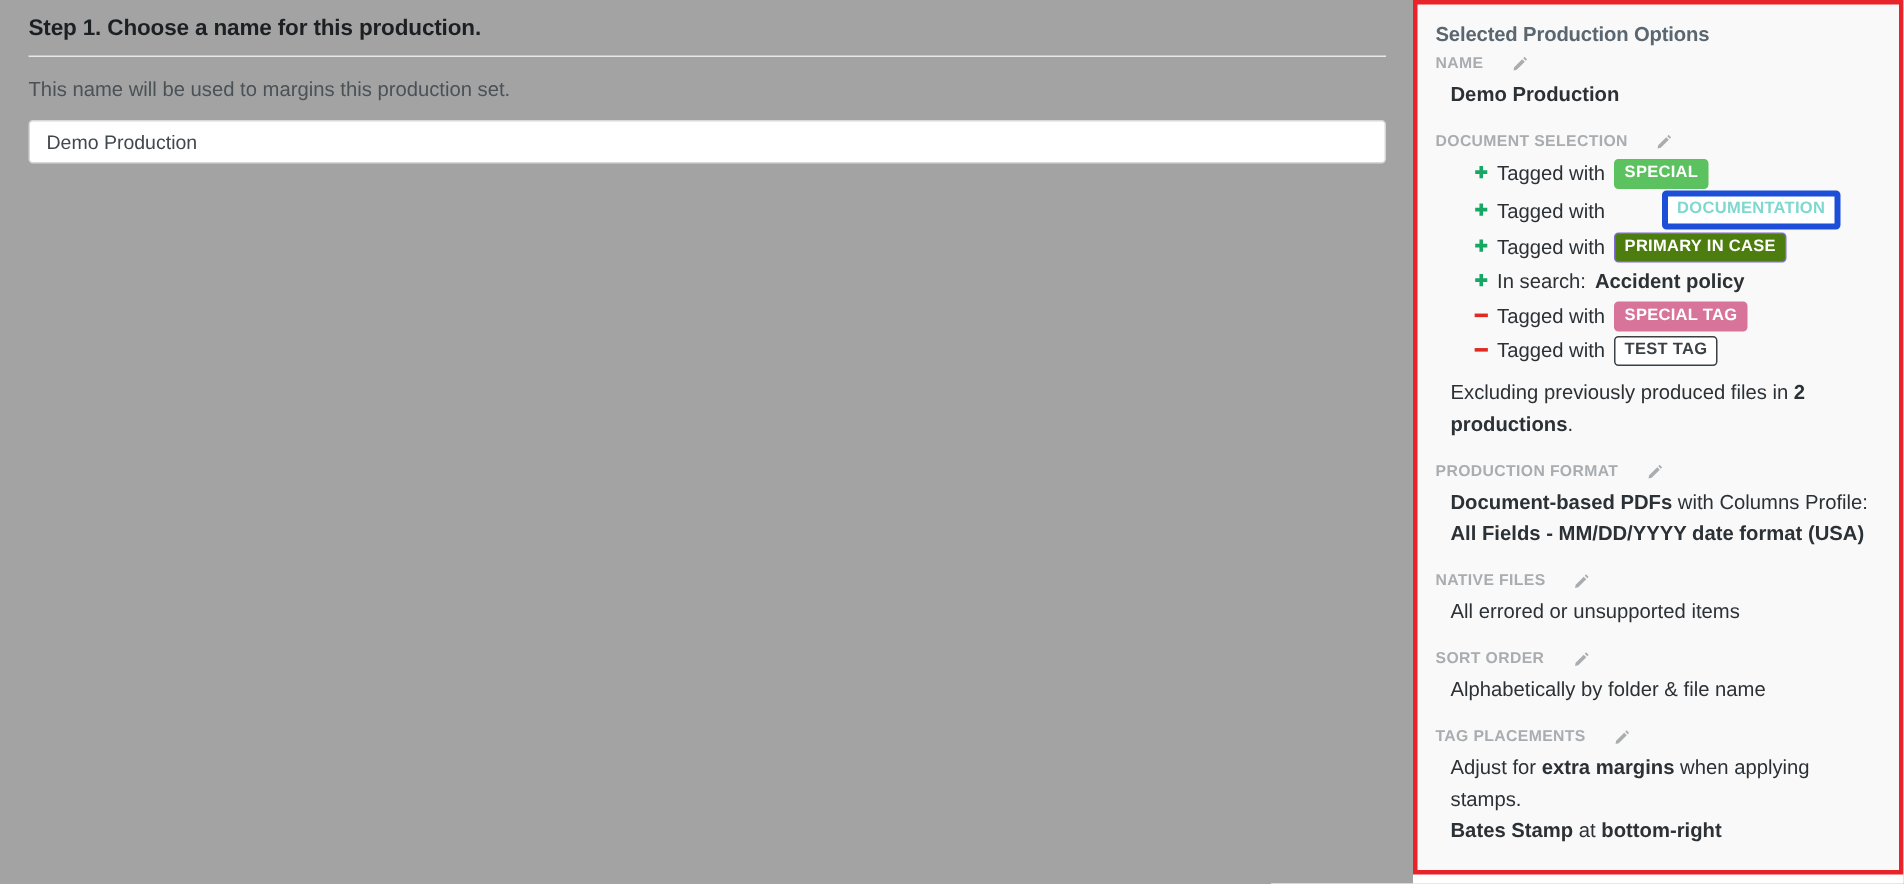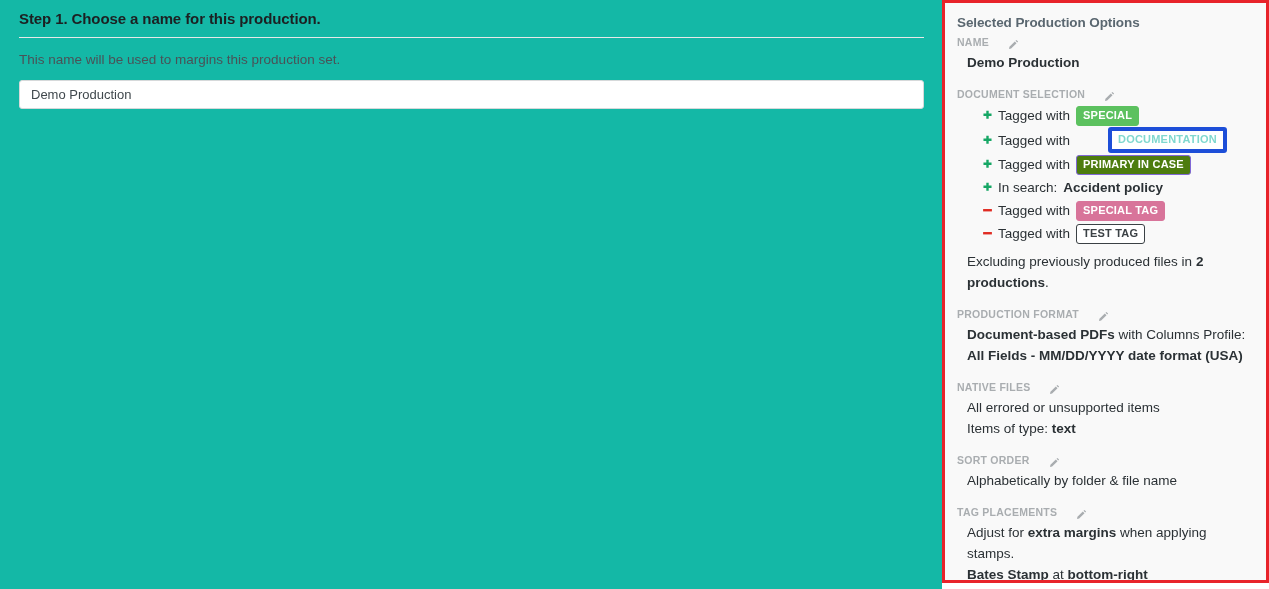--- a/index.html
+++ b/index.html
@@ -10,21 +10,21 @@
     font-family: "Liberation Sans", sans-serif;
     overflow: hidden;
   }
   #app { position: relative; width: 1269px; height: 589px; }
 
   
   .left-pane {
     position: absolute;
     left: 0; top: 0;
     width: 942px; height: 589px;
-    background: #14b8a6;
+    background: #a3a3a3;
   }
   .step-title {
     position: absolute;
     left: 19px; top: 10px;
     font-size: 15px;
     font-weight: bold;
     color: #1c2022;
     letter-spacing: -0.1px;
   }
   .title-rule {
@@ -74,21 +74,21 @@
   .section { margin-bottom: 0; }
   .section-spacer { height: 13px; }
 
   .section-label {
     font-size: 10.5px;
     font-weight: bold;
     color: #a9adb0;
     letter-spacing: 0.25px;
     margin: 0 0 2px 2px;
     display: flex;
-    align-items: flex-end;
+    align-items: center;
     gap: 19px;
     line-height: 16px;
   }
   .pencil-icon {
     display: inline-block;
     width: 11px; height: 11px;
     position: relative;
     top: 0px;
   }
   .pencil-icon svg { display: block; }
@@ -284,21 +284,20 @@
       <div class="section-label">
         <span>NATIVE FILES</span>
         <span class="pencil-icon">
           <svg viewBox="0 0 16 16" width="11" height="11">
               <path d="M12.2 1.3 14.7 3.8 13.4 5.1 10.9 2.6z M9.9 3.6 12.4 6.1 4.6 13.9 1.5 14.5 2.1 11.4z" fill="#a9adb0"></path>
             </svg>
         </span>
       </div>
       <div class="section-body">
         <span class="body-line">All errored or unsupported items</span>
-        <span class="body-line"><span>Items of type: </span><span class="b">text</span></span>
       </div>
     </div>
 
     <div class="section-spacer"></div>
 
     <div class="section">
       <div class="section-label">
         <span>SORT ORDER</span>
         <span class="pencil-icon">
           <svg viewBox="0 0 16 16" width="11" height="11">

